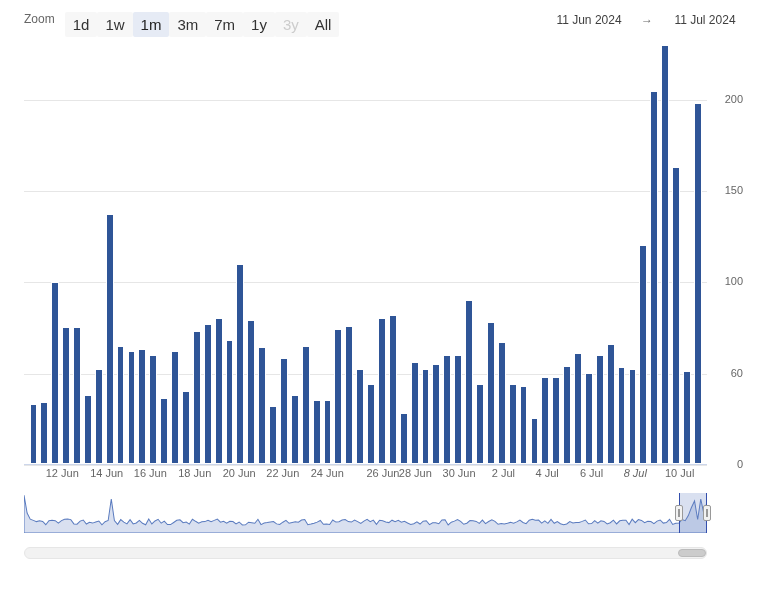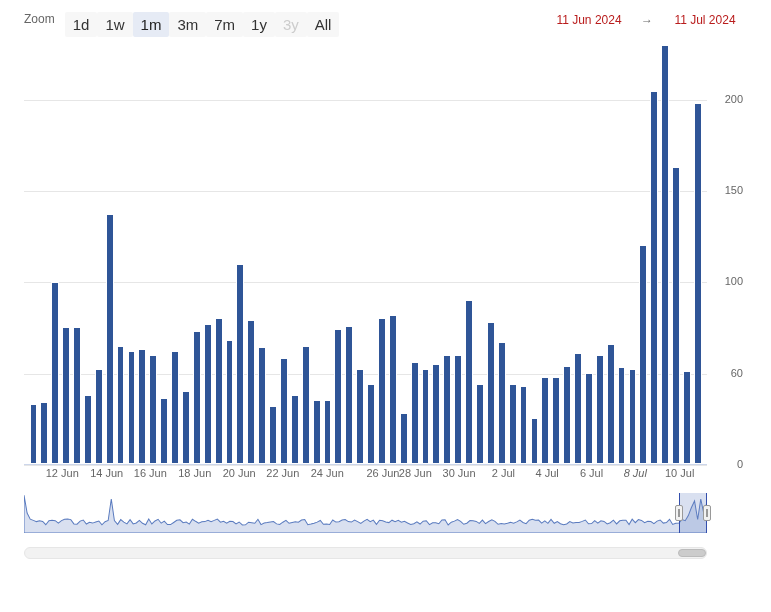--- a/index.html
+++ b/index.html
@@ -26,21 +26,21 @@
     padding: 4px 8px;
     font-size: 15px;
     cursor: pointer;
     border-radius: 2px;
     font-family: inherit;
   }
   .zoom-btn.active { background: #e6ebf5; color: #222; font-weight: 500; }
   .zoom-btn.disabled { color: #ccc; cursor: default; }
   .spacer { flex: 1; }
   .range-input {
-    color: #b91c1c;
+    color: #404040;
     font-size: 12px;
     border: none;
     background: transparent;
     text-align: center;
     width: 84px;
     font-family: inherit;
     cursor: text;
   }
   .arrow { color: #666; padding: 0 4px; }
   .plot-wrap {

